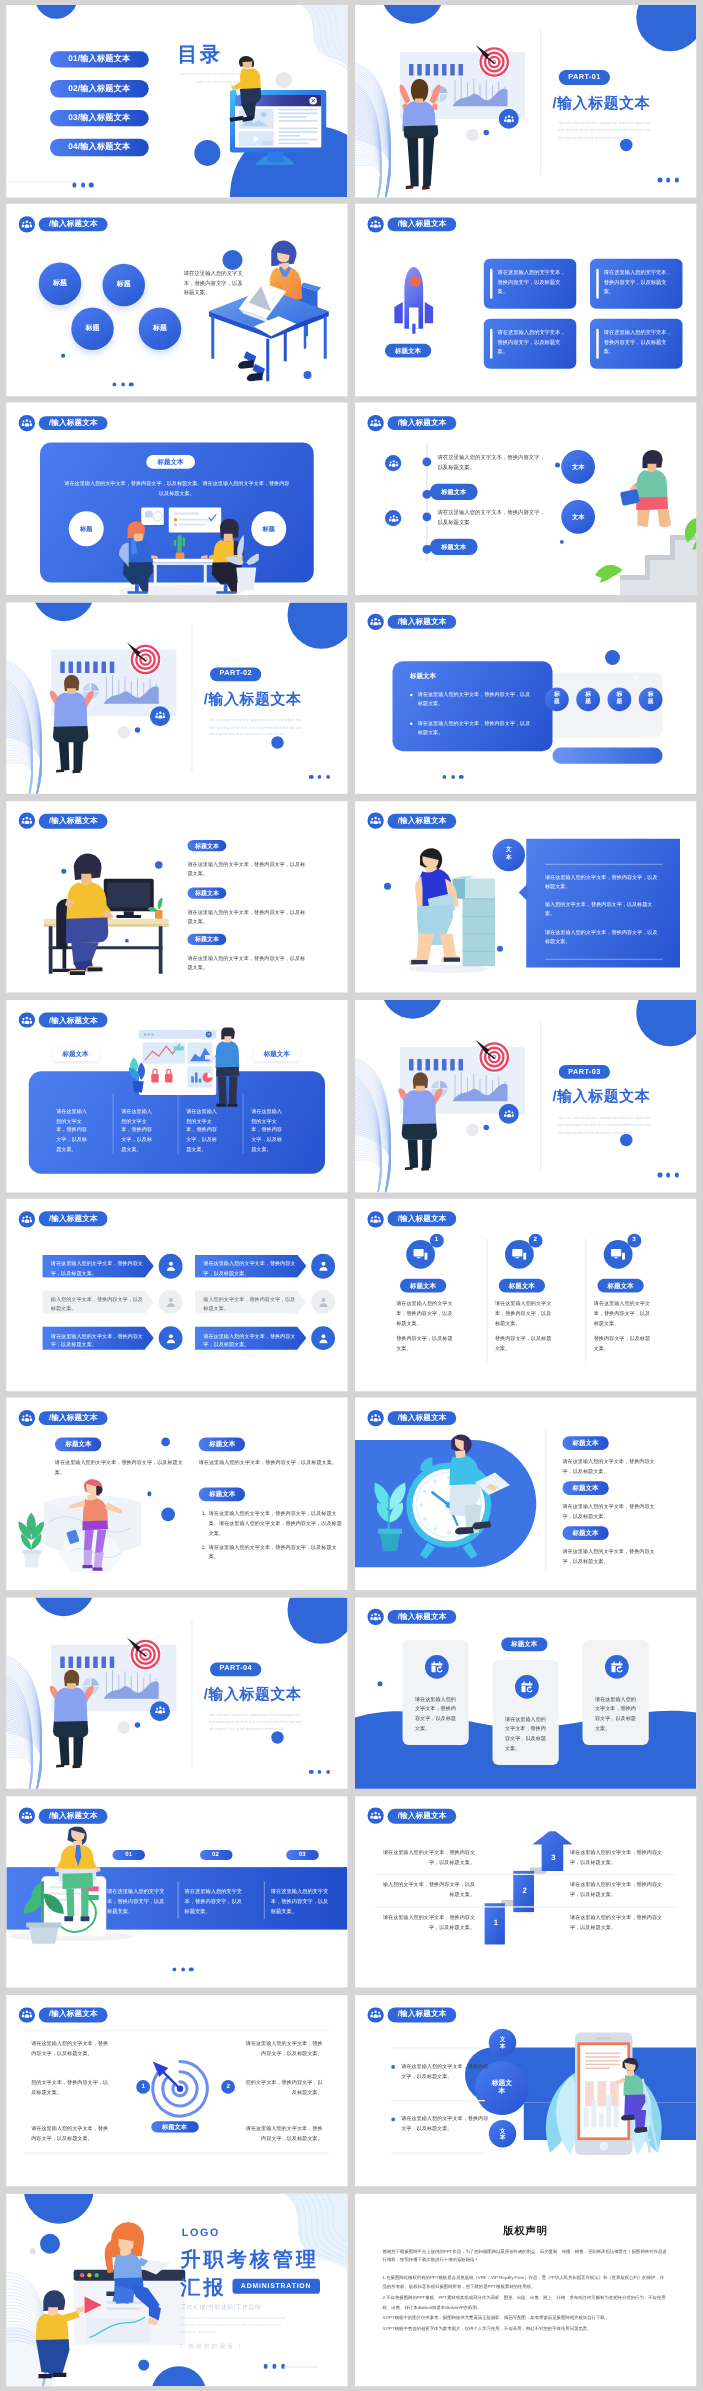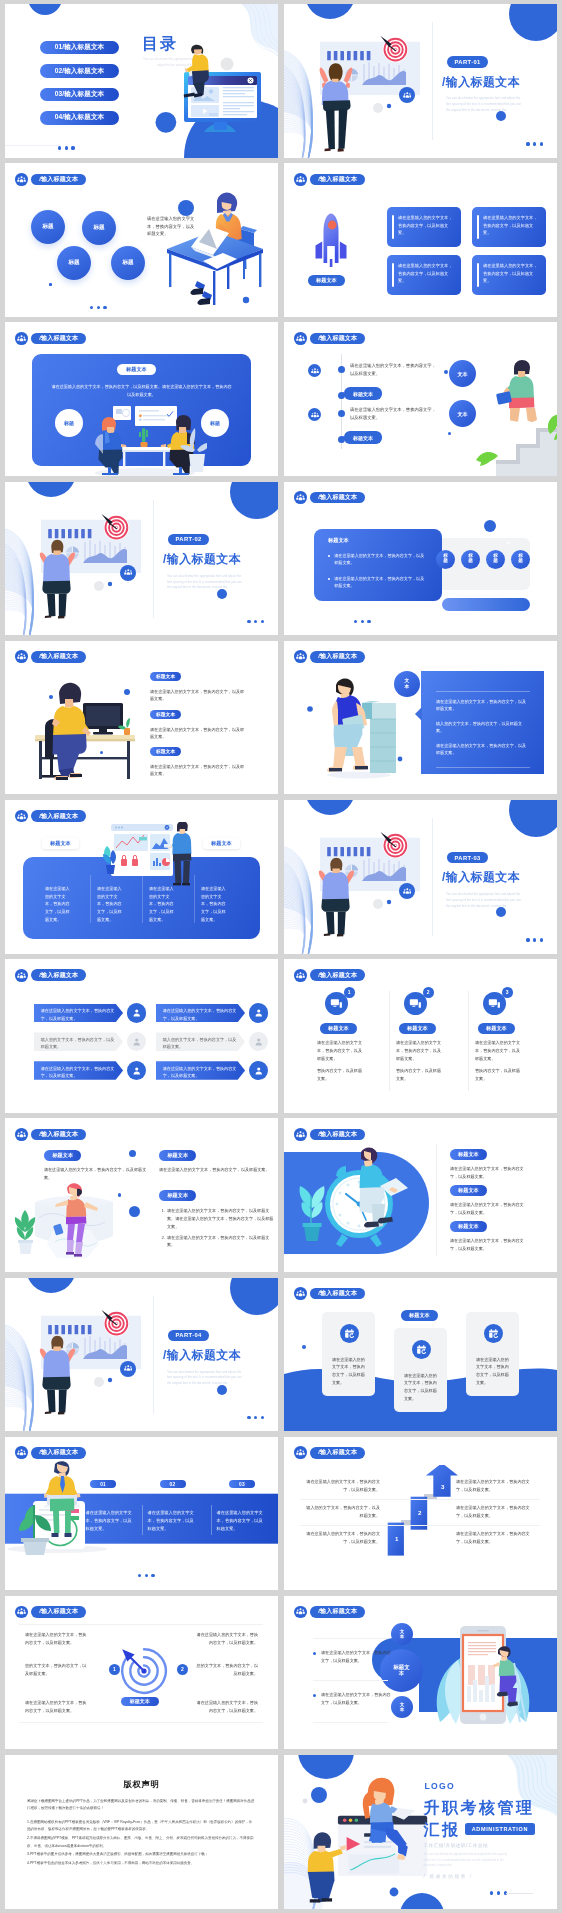--- a/index.html
+++ b/index.html
@@ -1890,30 +1890,20 @@
   <div class="s22-hr" style="top:126px" data-name="divider-bottom"></div>
   <div class="s22-li" style="top:53px" data-name="bullet-item-1">
         <i data-name="bullet-dot"></i>
         <span>请在这里输入您的文字文本，替换内容文字，以及标题文案。</span>
       </div>
   <div class="s22-li" style="top:95px" data-name="bullet-item-2">
         <i data-name="bullet-dot"></i>
         <span>请在这里输入您的文字文本，替换内容文字，以及标题文案。</span>
       </div>
 </div>
-<div class="slide" data-name="slide-24-copyright">
-  <div class="cr-title" data-name="copyright-title">版权声明</div>
-  <div class="cr-p" data-name="copyright-intro">感谢您下载摄图网平台上提供的PPT作品，为了您和摄图网以及原创作者的利益，请勿复制、传播、销售，否则将承担法律责任！摄图网将对作品进行维权，按照传播下载次数进行十倍的索赔赔偿！</div>
-  <div class="cr-list" data-name="copyright-list">
-    <div data-name="copyright-line-1">1.在摄图网站模权所有的PPT模板是会员免版税（VRF：VIP Royalty-Free）作品，受《中华人民共和国著作权法》和《世界版权公约》的保护，作品的所有权、版权和著作权归摄图网所有，您下载的是PPT模板素材的使用权。</div>
-    <div data-name="copyright-line-2">2.不得将摄图网的PPT模板、PPT素材或其组成部分作为商标、图形、出版、出售、附上、分销、发布或任何可解释为变相传分发的行为，不得使用权、出售、转让本division或是本division中的权利。</div>
-    <div data-name="copyright-line-3">3.PPT模板中的图片仅供参考，摄图网提供大量高清正版摄影、插画等配图，如有需要请至摄图网相关板块自行下载；</div>
-    <div data-name="copyright-line-4">4.PPT模板中包含的创意字体为参考据片，仅供个人学习使用，不得商用，网站不对您的字体使用问题负责。</div>
-  </div>
-</div>
 <div class="slide" data-name="slide-23-cover">
   <svg width="273" height="154" viewBox="0 0 273 154" data-name="cover-background">
     <circle cx="42" cy="-4" r="28" fill="#2f66d8"></circle>
     <circle cx="35" cy="40" r="8" fill="#2f66d8"></circle>
     <circle cx="21" cy="46" r="2.4" fill="#dfe2e6"></circle>
     <circle cx="110" cy="137" r="4.4" fill="#2f66d8"></circle>
     <circle cx="138" cy="160" r="22" fill="#2f66d8"></circle>
     <path d="M223 0 c16 14 6 30 14 42 c8 12 26 8 36 18 L273 0 z" fill="#e8f3fd"></path>
     <g stroke="#bfe0f7" stroke-width=".45" fill="none" opacity=".9">
       <path d="M226 0 c15 14 5 30 13 42 c8 12 24 10 34 19"></path>
@@ -2000,13 +1990,23 @@
   <div class="cv-sub" data-name="cover-subtitle">工作汇报/升职述职/工作总结</div>
   <div class="cv-en" data-name="cover-english-text">You can also format the appropriate font and adjust the line spacing of the text. It is recommended that you use the original font in the document, reserve the.</div>
   <div class="cv-thanks" data-name="cover-thanks">/ 感谢您的观看 /</div>
   <div class="dots3" style="left:206.3px;top:136.4px;" data-name="page-dots">
         <i></i>
         <i></i>
         <i></i>
       </div>
   <div class="abs" style="left:222px;top:138.2px;width:27px;height:.6px;background:#e4e8ee" data-name="cover-rule"></div>
 </div>
+<div class="slide" data-name="slide-24-copyright">
+  <div class="cr-title" data-name="copyright-title">版权声明</div>
+  <div class="cr-p" data-name="copyright-intro">感谢您下载摄图网平台上提供的PPT作品，为了您和摄图网以及原创作者的利益，请勿复制、传播、销售，否则将承担法律责任！摄图网将对作品进行维权，按照传播下载次数进行十倍的索赔赔偿！</div>
+  <div class="cr-list" data-name="copyright-list">
+    <div data-name="copyright-line-1">1.在摄图网站模权所有的PPT模板是会员免版税（VRF：VIP Royalty-Free）作品，受《中华人民共和国著作权法》和《世界版权公约》的保护，作品的所有权、版权和著作权归摄图网所有，您下载的是PPT模板素材的使用权。</div>
+    <div data-name="copyright-line-2">2.不得将摄图网的PPT模板、PPT素材或其组成部分作为商标、图形、出版、出售、附上、分销、发布或任何可解释为变相传分发的行为，不得使用权、出售、转让本division或是本division中的权利。</div>
+    <div data-name="copyright-line-3">3.PPT模板中的图片仅供参考，摄图网提供大量高清正版摄影、插画等配图，如有需要请至摄图网相关板块自行下载；</div>
+    <div data-name="copyright-line-4">4.PPT模板中包含的创意字体为参考据片，仅供个人学习使用，不得商用，网站不对您的字体使用问题负责。</div>
+  </div>
+</div>
 </div>
 
 </body></html>

